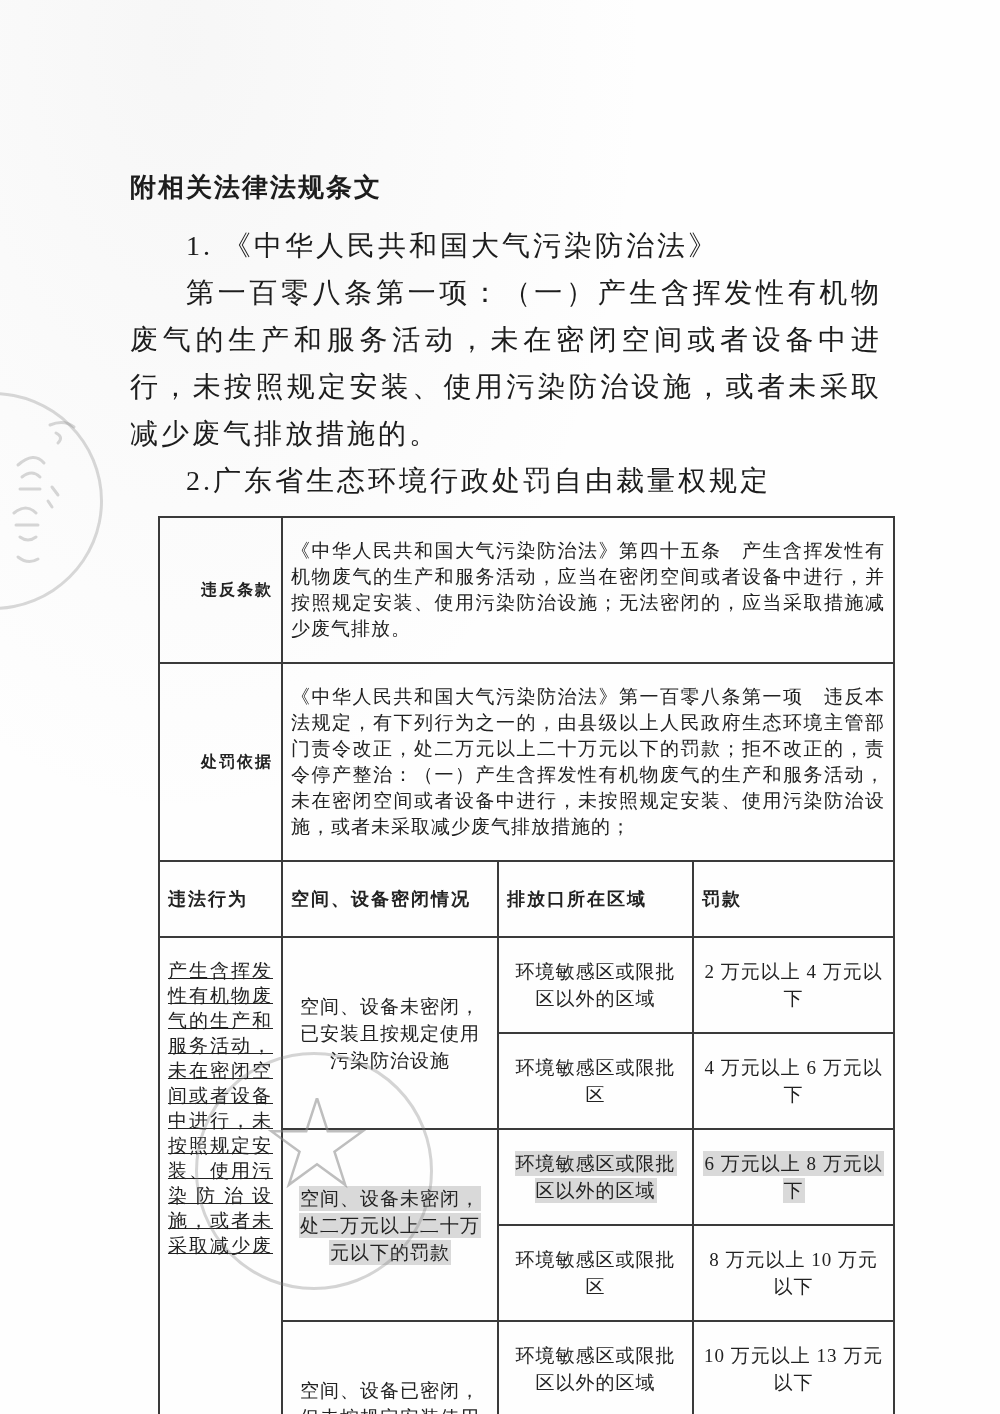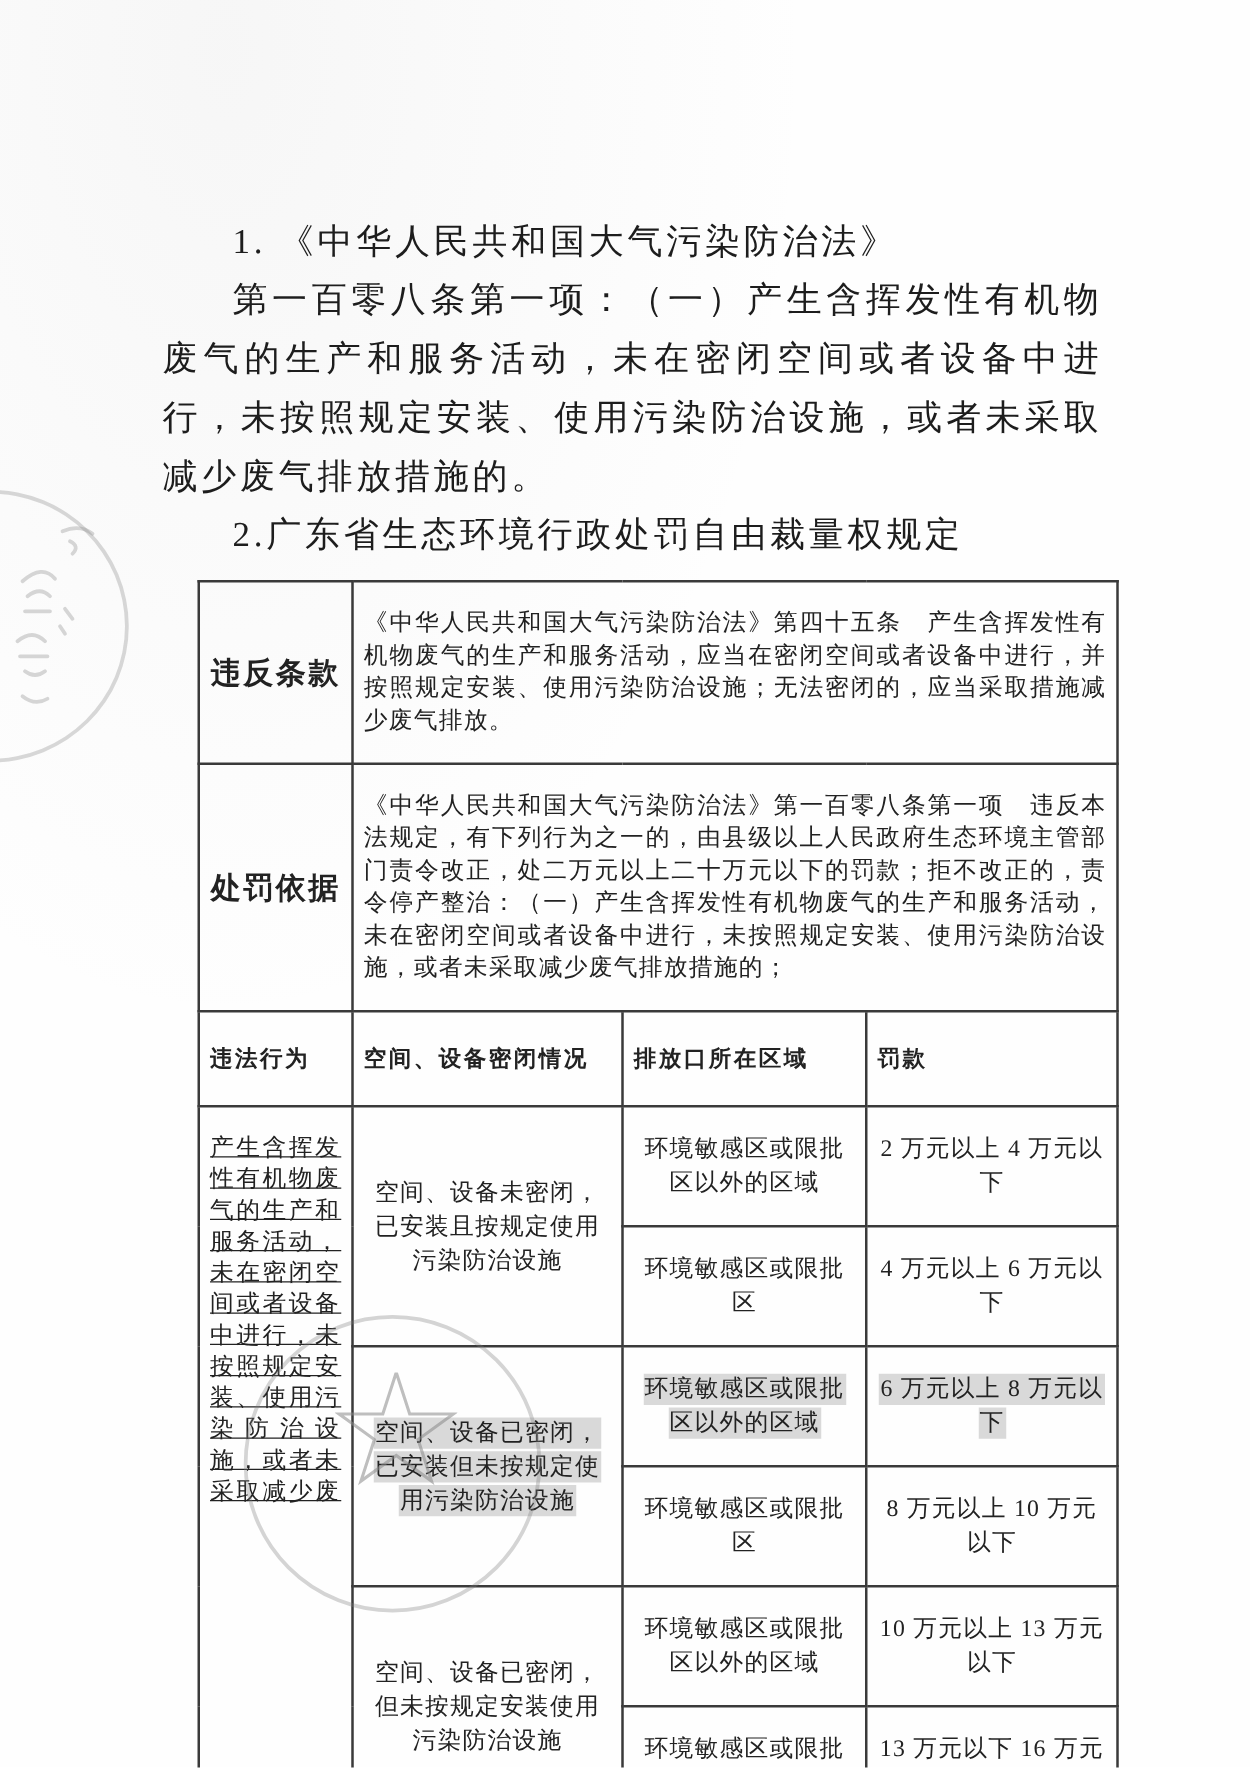--- a/index.html
+++ b/index.html
@@ -50,23 +50,23 @@
     font-size: 19px;
     color: #222;
   }
   .law-table td {
     border: 2px solid #3a3a3a;
     padding: 20px 8px;
     overflow: hidden;
   }
   .label-cell {
     font-weight: bold;
-    text-align: center;
-    letter-spacing: 2px;
-    font-size: 24px;
+    text-align: right;
+    letter-spacing: 2px;
+    font-size: 16px;
   }
   .long-text-cell {
     text-align: justify;
     text-align-last: left;
     line-height: 26px;
     letter-spacing: 1px;
     padding: 6px 12px;
   }
   .header-cell {
     font-weight: bold;
@@ -138,20 +138,21 @@
         <path d="M38 8 q14 -6 24 2 M44 16 q8 4 2 10"></path>
         <path d="M6 48 q16 -14 26 -2 M10 60 q10 -8 18 0 M8 72 h20"></path>
         <path d="M2 96 q12 -10 22 0 M4 108 h22 M8 120 q8 6 16 0"></path>
         <path d="M6 140 q10 8 20 2"></path>
         <path d="M40 70 l6 8 M36 84 l4 6"></path>
       </g>
     </svg>
   </div>
 
   <div class="content">
+    <h1 class="doc-title">附相关法律法规条文</h1>
 
     <p class="para">1. 《中华人民共和国大气污染防治法》</p>
     <p class="para">第一百零八条第一项：（一）产生含挥发性有机物废气的生产和服务活动，未在密闭空间或者设备中进行，未按照规定安装、使用污染防治设施，或者未采取减少废气排放措施的。</p>
     <p class="para">2.广东省生态环境行政处罚自由裁量权规定</p>
 
     <table class="law-table">
       <colgroup>
         <col style="width:123px">
           <col style="width:216px">
           <col style="width:195px">
@@ -176,21 +177,21 @@
           <td class="violation-cell" rowspan="6">产生含挥发性有机物废气的生产和服务活动，未在密闭空间或者设备中进行，未按照规定安装、使用污染防治设施，或者未采取减少废</td>
           <td class="center-cell" rowspan="2">空间、设备未密闭，已安装且按规定使用污染防治设施</td>
           <td class="center-cell">环境敏感区或限批区以外的区域</td>
           <td class="center-cell">2 万元以上 4 万元以下</td>
         </tr>
         <tr style="height:46px">
           <td class="center-cell">环境敏感区或限批区</td>
           <td class="center-cell">4 万元以上 6 万元以下</td>
         </tr>
         <tr style="height:54px">
-          <td class="center-cell" rowspan="2"><span class="hl">空间、设备已密闭，已安装但未按规定使用污染防治设施</span></td>
+          <td class="center-cell" rowspan="2"><span class="hl">空间、设备未密闭，处二万元以上二十万元以下的罚款</span></td>
           <td class="center-cell"><span class="hl">环境敏感区或限批区以外的区域</span></td>
           <td class="center-cell"><span class="hl">6 万元以上 8 万元以下</span></td>
         </tr>
         <tr style="height:52px">
           <td class="center-cell">环境敏感区或限批区</td>
           <td class="center-cell">8 万元以上 10 万元以下</td>
         </tr>
         <tr style="height:48px">
           <td class="center-cell" rowspan="2">空间、设备已密闭，但未按规定安装使用污染防治设施</td>
           <td class="center-cell">环境敏感区或限批区以外的区域</td>

